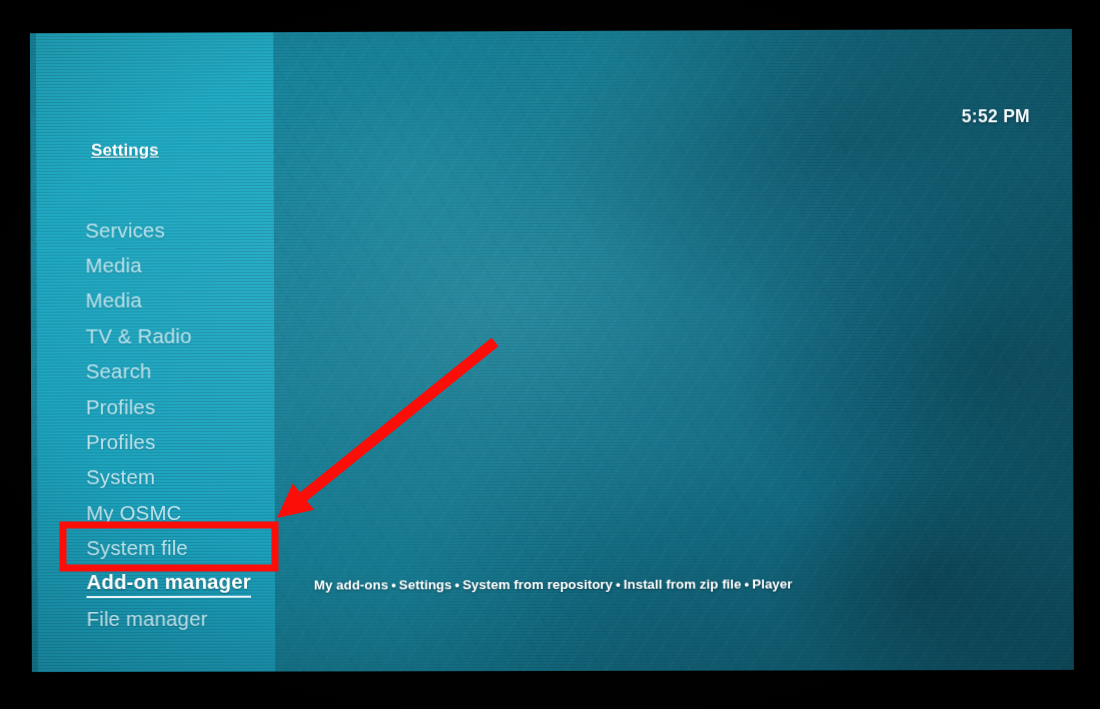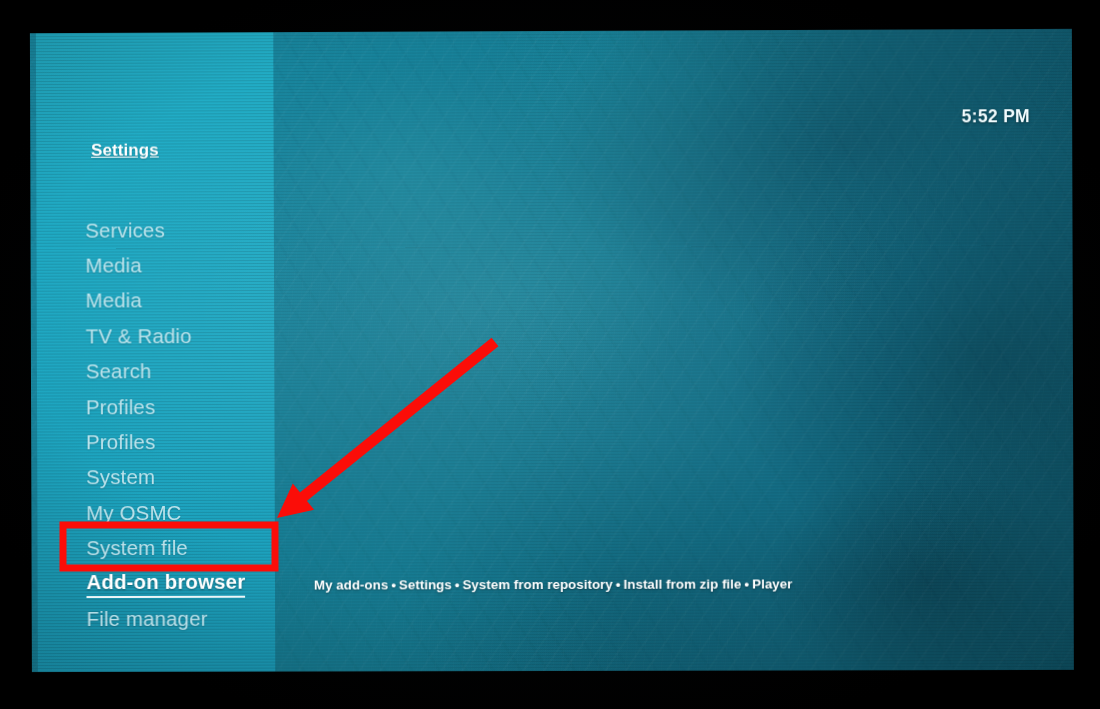--- a/index.html
+++ b/index.html
@@ -192,21 +192,21 @@
         <div class="menu-item">
           <span class="label-inner">System</span>
         </div>
         <div class="menu-item">
           <span class="label-inner">My OSMC</span>
         </div>
         <div class="menu-item">
           <span class="label-inner">System file</span>
         </div>
         <div class="menu-item selected">
-          <span class="label-inner">Add-on browser</span>
+          <span class="label-inner">Add-on manager</span>
         </div>
         <div class="menu-item">
           <span class="label-inner">File manager</span>
         </div>
       </div>
 
     <div id="clock">5:52 PM</div>
 
     <div id="breadcrumb"><span>My add-ons</span><span class="sep">•</span><span>Settings</span><span class="sep">•</span><span>System from repository</span><span class="sep">•</span><span>Install from zip file</span><span class="sep">•</span><span>Player</span></div>
 

